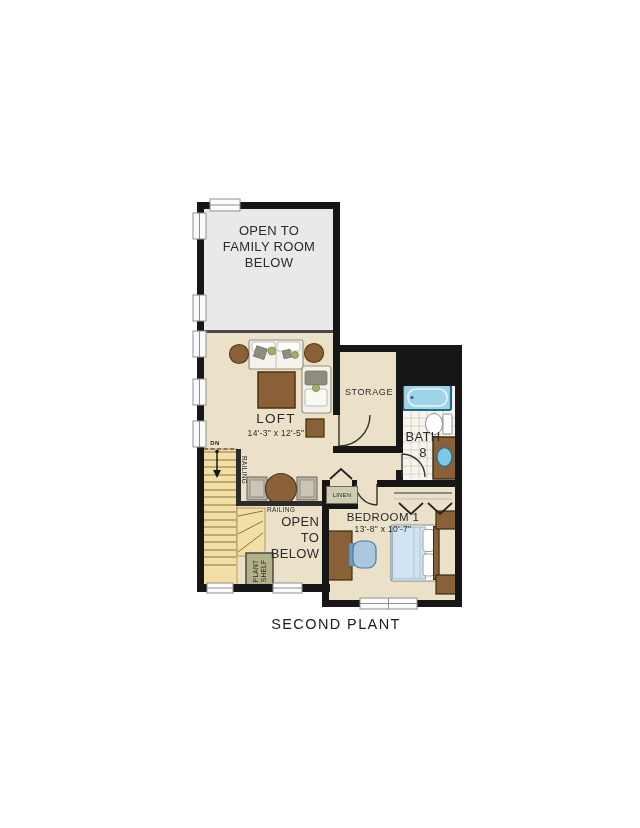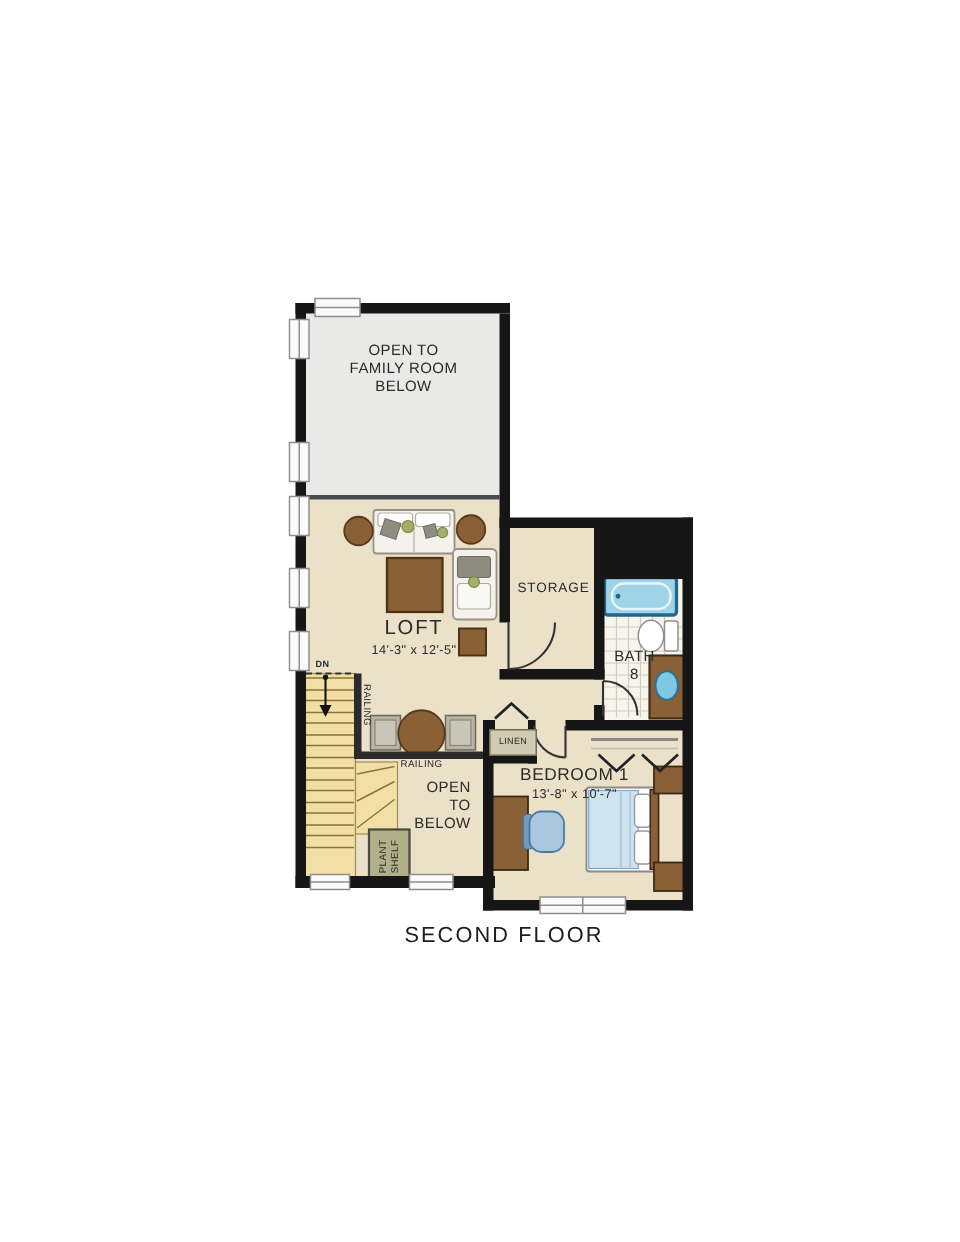--- a/index.html
+++ b/index.html
@@ -3,21 +3,21 @@
 <meta charset="utf-8">
 <style>
   html,body{margin:0;padding:0;background:#ffffff;}
   .page{position:relative;width:640px;height:828px;background:#fff;overflow:hidden;
         font-family:"Liberation Sans", sans-serif;}
   svg{position:absolute;left:0;top:0;}
   .lbl{position:absolute;transform:translate(-50%,-50%);color:#2a2a2a;
        text-align:center;white-space:pre-line;line-height:1.22;letter-spacing:.3px;}
   .lbl.rot-cw{transform:translate(-50%,-50%) rotate(90deg);}
   .lbl.rot-ccw{transform:translate(-50%,-50%) rotate(-90deg);}
-  .fs6{font-size:6px;}.fs65{font-size:6.5px;}.fs75{font-size:10px;}
+  .fs6{font-size:6px;}.fs65{font-size:6.5px;}.fs75{font-size:13px;}
   .fs85{font-size:8.5px;}.fs9{font-size:9px;letter-spacing:.6px;}
   .fs11{font-size:11.5px;letter-spacing:.4px;}
   .fs13{font-size:13.5px;letter-spacing:1.2px;}
   .bold{font-weight:bold;}
   .linen-box{position:absolute;left:326px;top:486px;width:30px;height:16px;
        background:#cfcbb2;border:1px solid #6d6a58;display:flex;align-items:center;
        justify-content:center;font-size:6px;color:#2a2a2a;letter-spacing:.2px;}
   .title{position:absolute;left:336px;top:624px;transform:translate(-50%,-50%);
        font-size:14.5px;font-weight:500;letter-spacing:1.4px;color:#1d1d1d;}
 </style>
@@ -196,15 +196,15 @@
 BELOW</div>
 
 <div class="lbl fs65 rot-ccw" style="left:259.5px;top:571px;">PLANT
 SHELF</div>
 
 <div class="lbl fs65 rot-cw" style="left:244px;top:470px;">RAILING</div>
 <div class="lbl fs65" style="left:281px;top:510px;">RAILING</div>
 
 <div class="lbl fs6 bold" style="left:215px;top:444px;">DN</div>
 
-<div class="title">SECOND FLOOR</div>
+<div class="title">SECOND PLANT</div>
 
 </div>
 
 </body></html>

